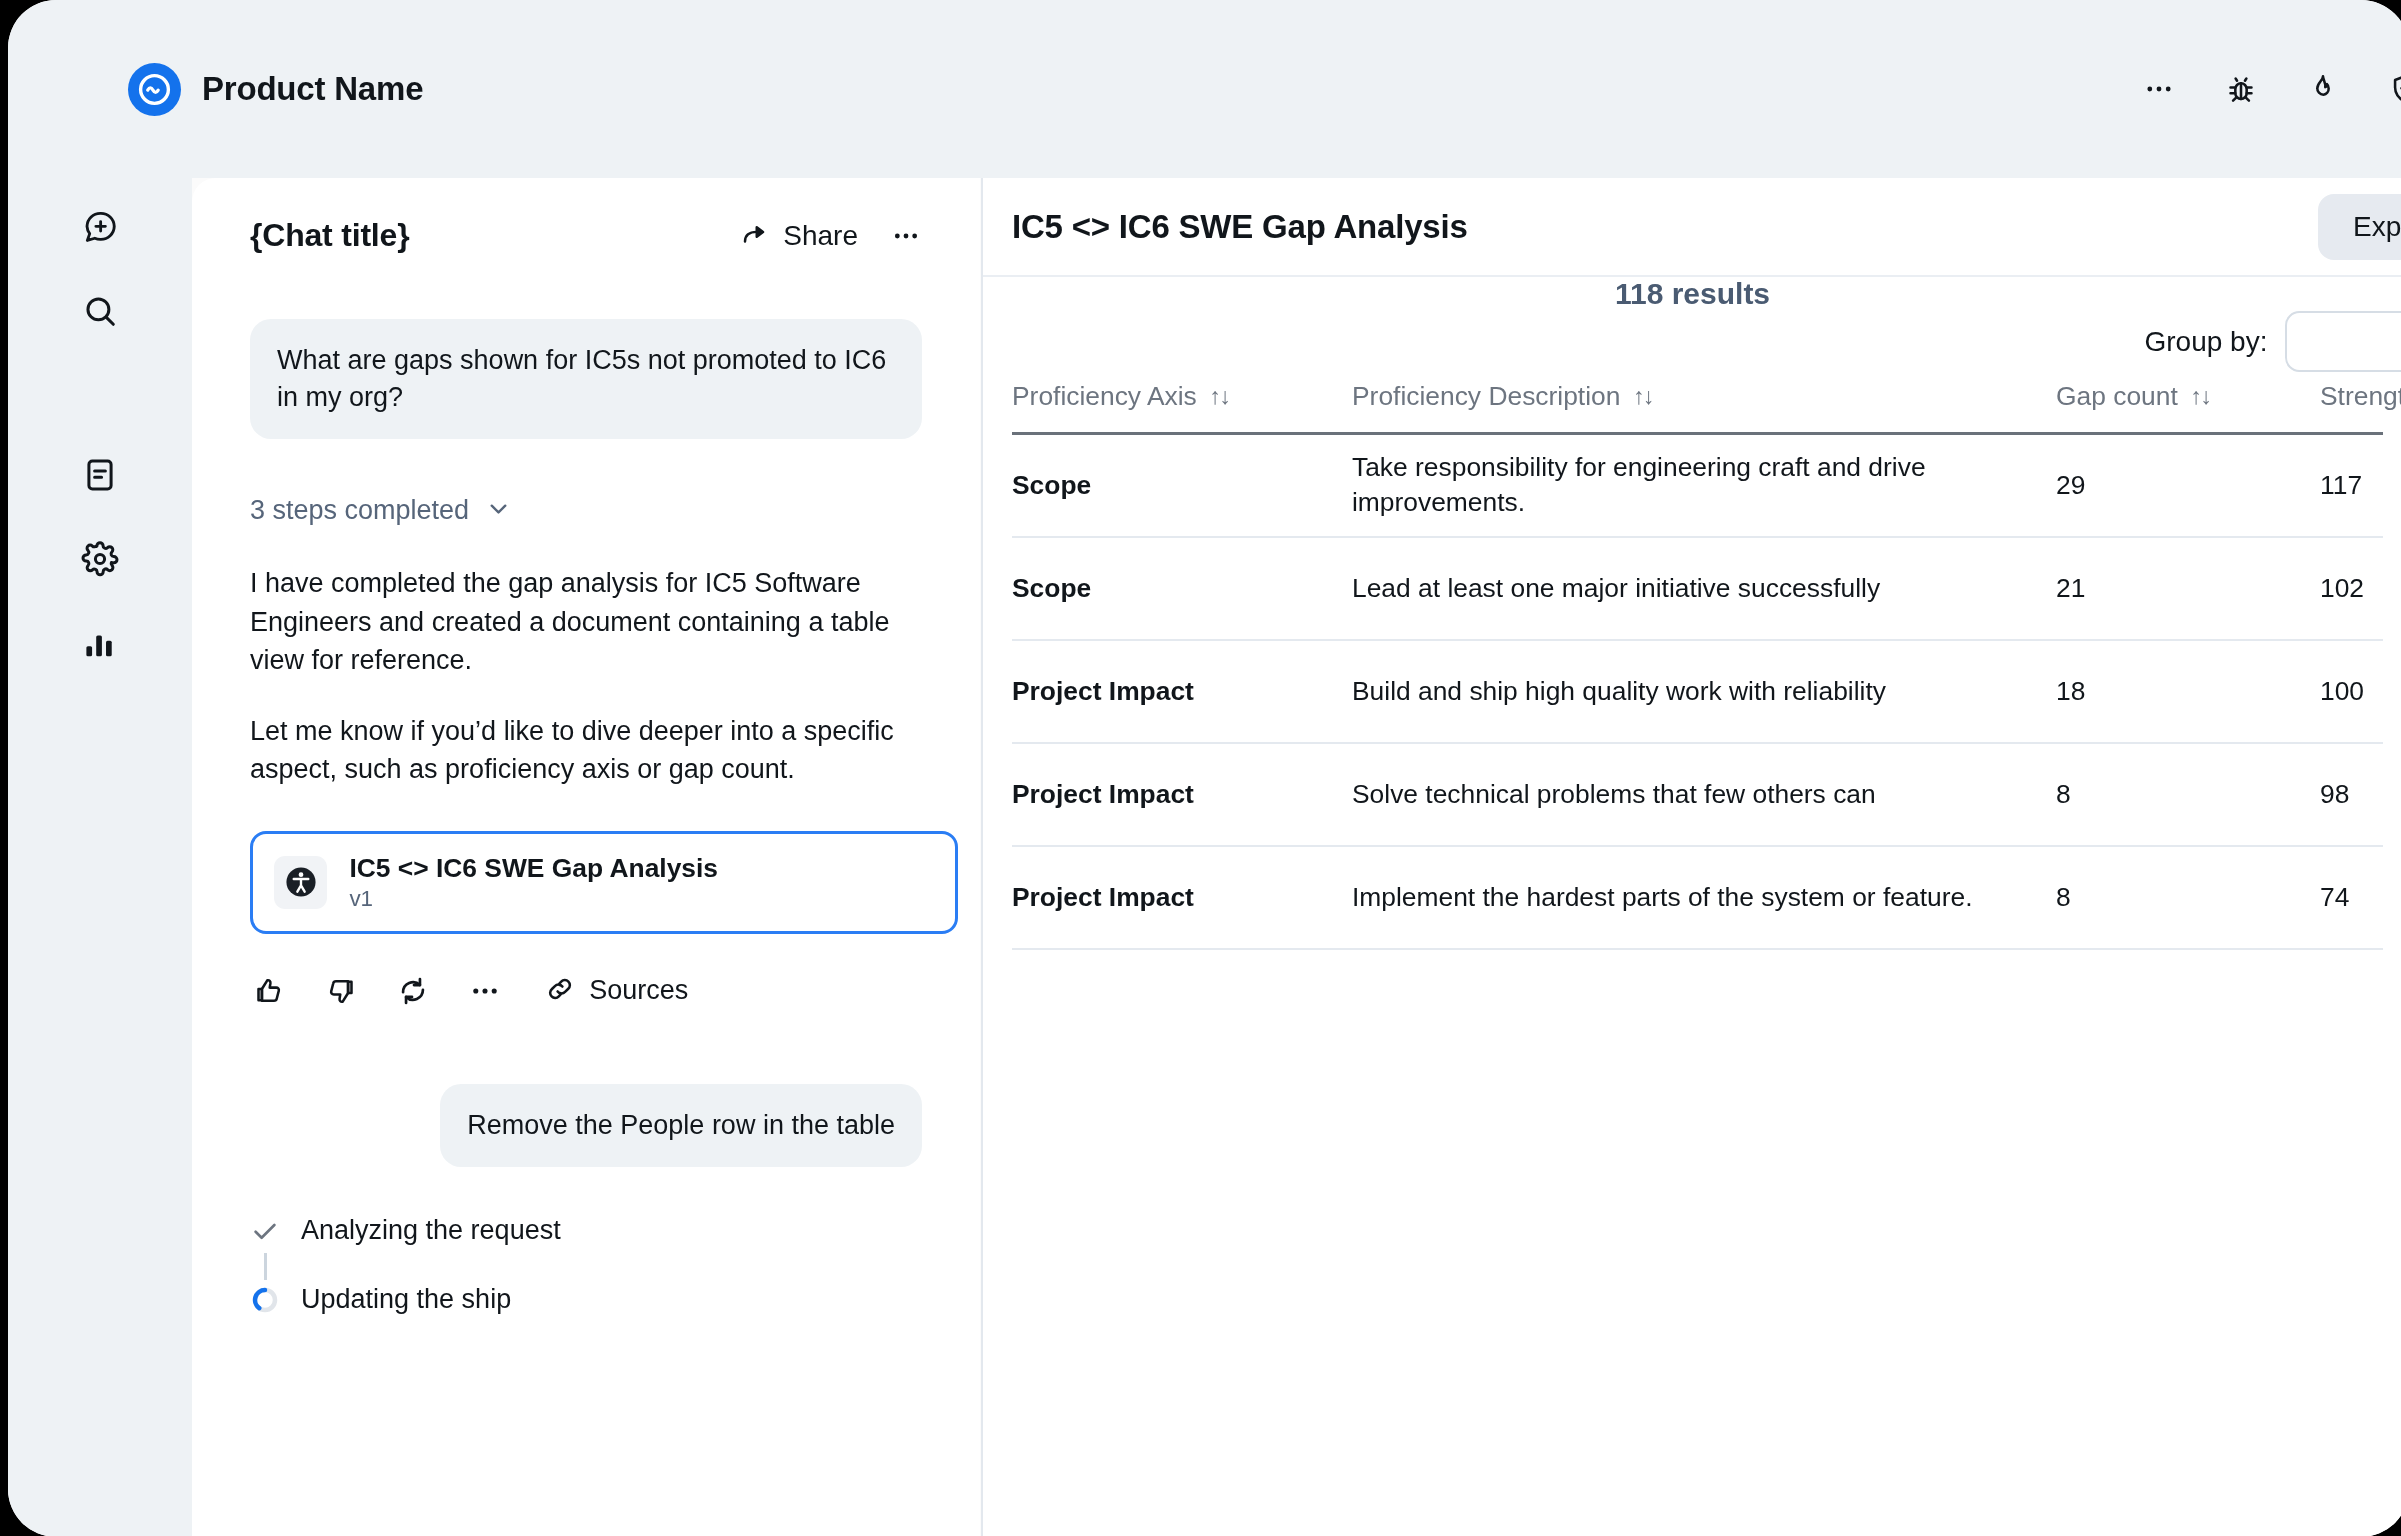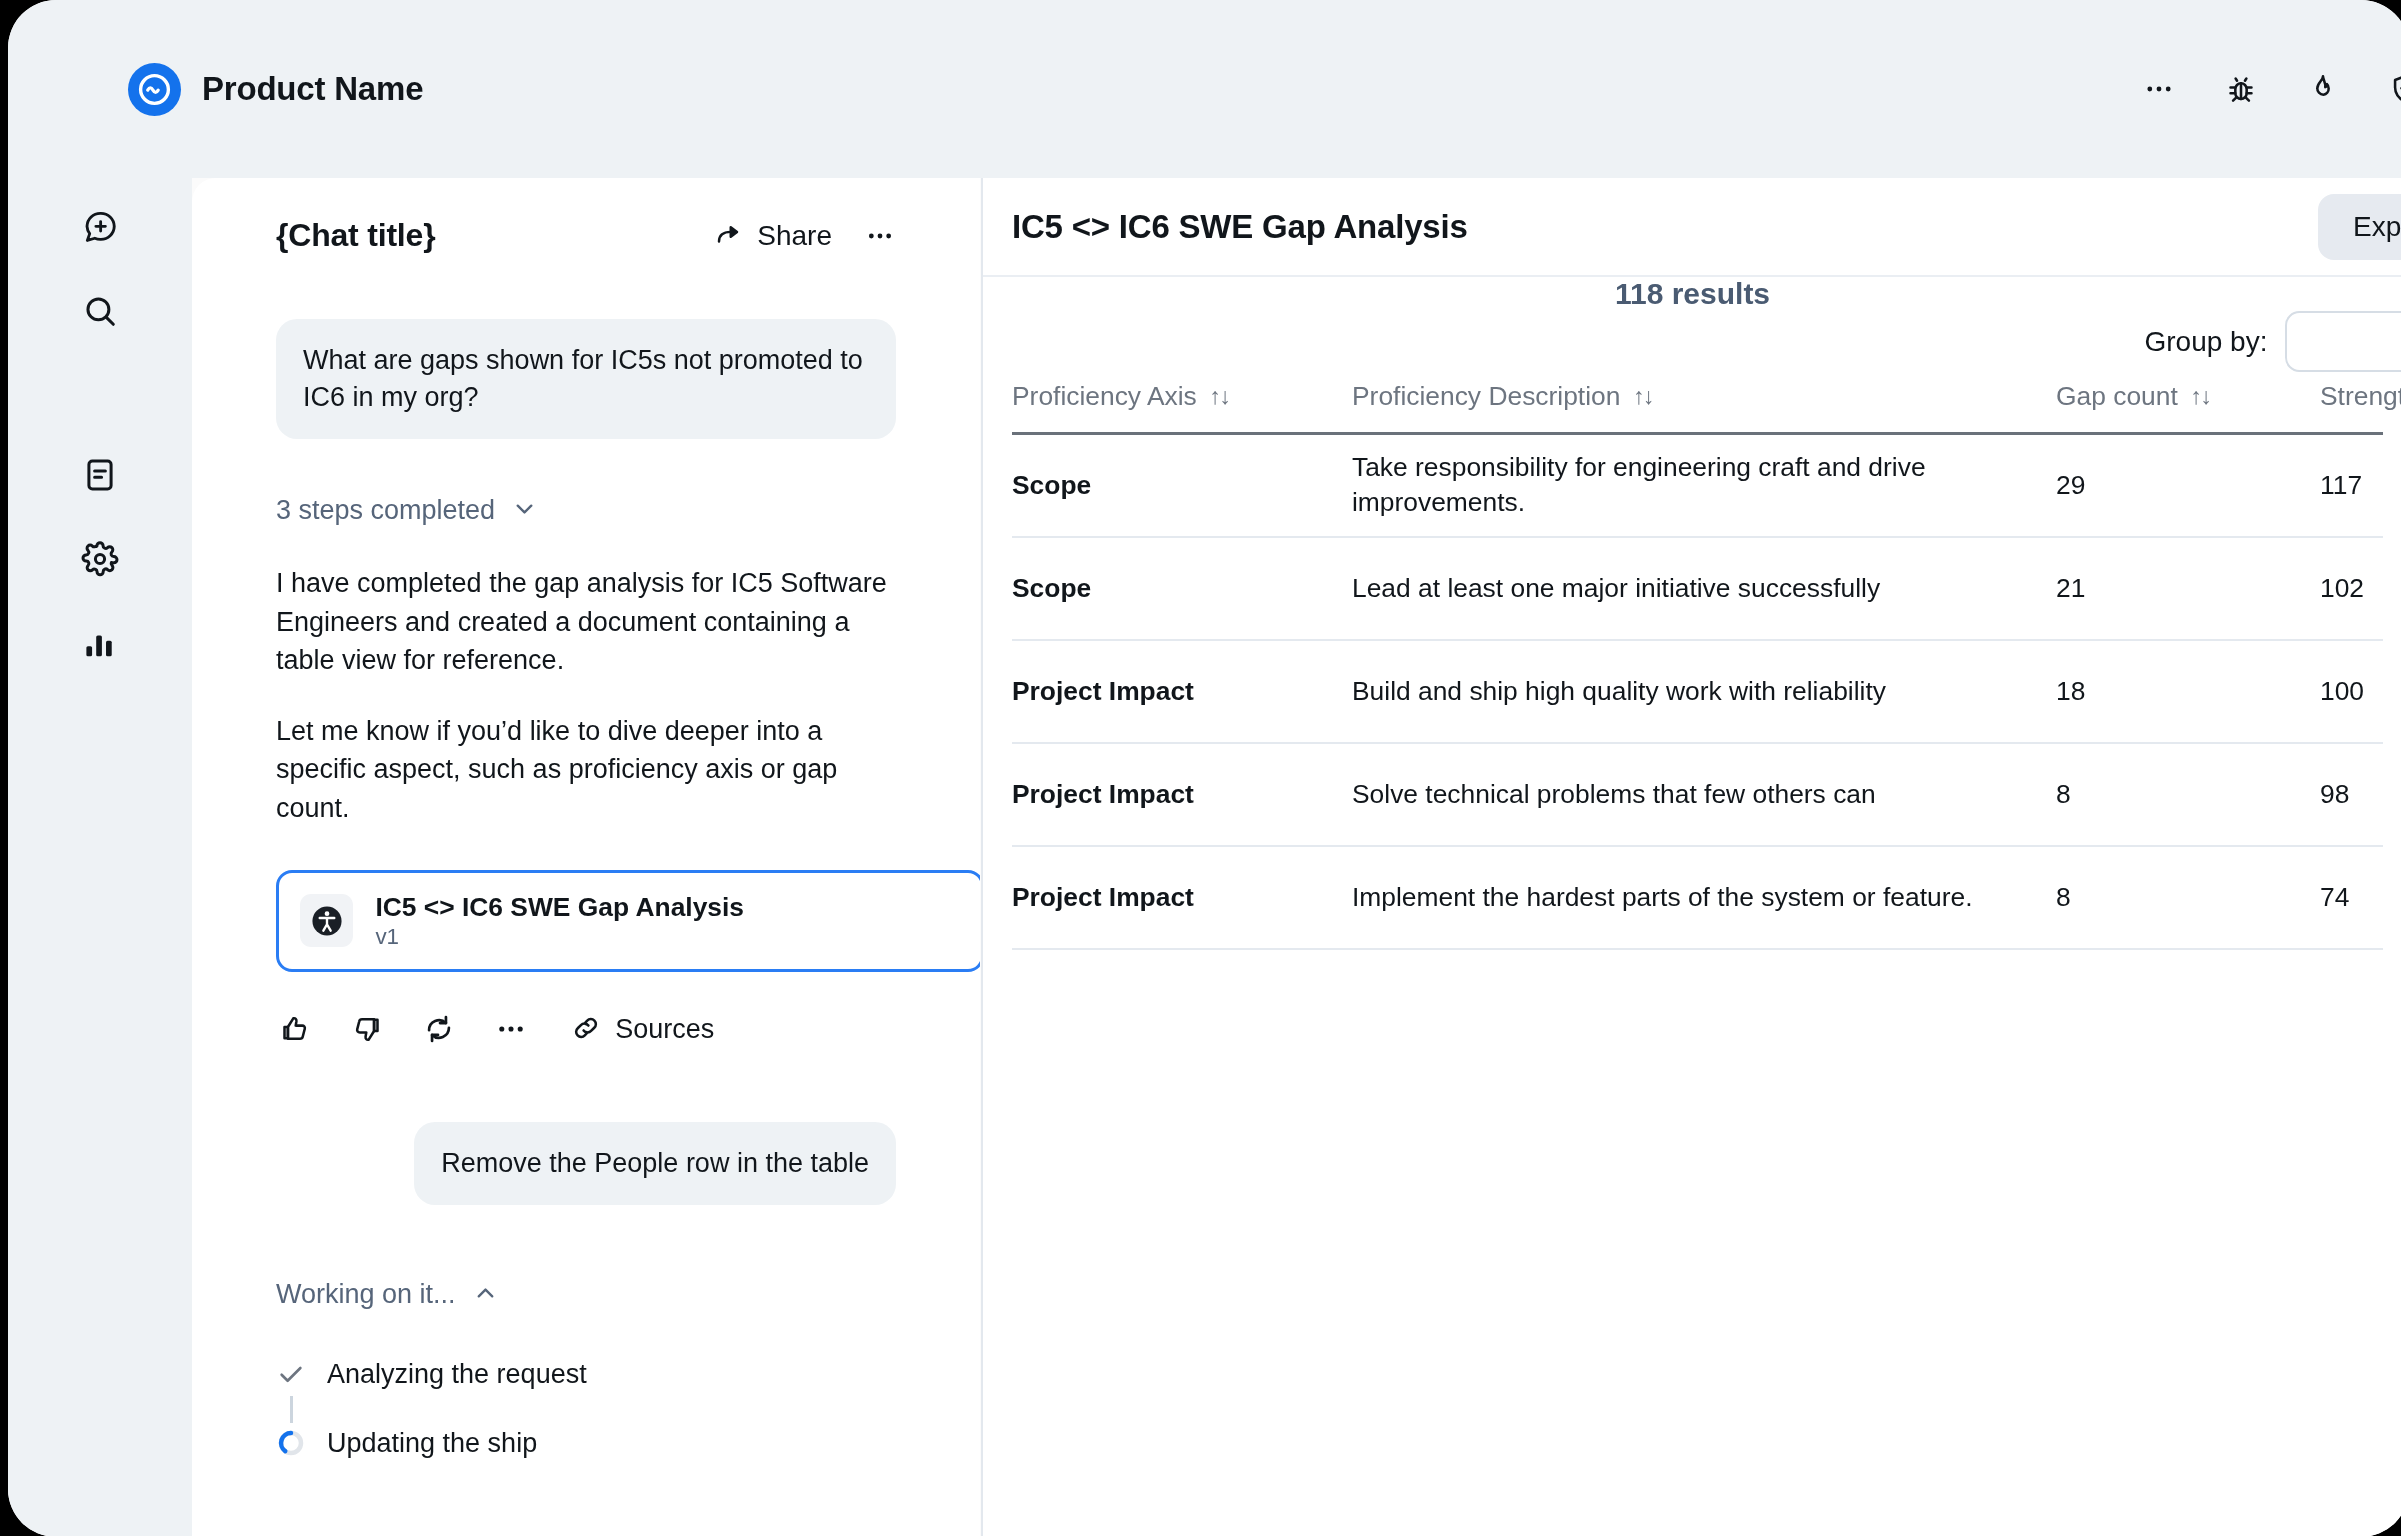--- a/index.html
+++ b/index.html
@@ -49,21 +49,21 @@
   .rail-ico { width: 46px; height: 46px; display: flex; align-items: center; justify-content: center; cursor: pointer; }
   .rail-ico svg { width: 38px; height: 38px; }
   .rail-gap { height: 42px; }
 
   
   #chat-panel {
     position: absolute; left: 184px; top: 178px;
     width: 788px; height: 1359px;
     background: #fff;
     border-top-left-radius: 24px;
-    padding: 0 84px;
+    padding: 0 58px;
     overflow: hidden;
   }
   #chat-header {
     display: flex; align-items: center;
     height: 98px; padding-top: 17.6px;
   }
   #chat-title { font-size: 32px; font-weight: 700; color: #11161b; letter-spacing: -0.2px; }
   #chat-header-right { margin-left: auto; display: flex; align-items: center; gap: 32px; }
   #share-btn { display: flex; align-items: center; gap: 13.6px; cursor: pointer; }
   #share-btn svg { width: 30px; height: 30px; }
@@ -346,28 +346,20 @@
           </svg>
         </span>
         <span id="sources-label">Sources</span>
       </span>
     </div>
 
     <div id="user-msg-2-row">
       <div class="user-bubble">Remove the People row in the table</div>
     </div>
 
-    <div id="working-row">
-      <span id="working-label">Working on it...</span>
-      <span>
-        <svg class="chev" viewBox="0 0 24 24" fill="none" stroke="#56657a" stroke-width="2.1" stroke-linecap="round" stroke-linejoin="round">
-            <path d="M6 14.5l6-6 6 6"></path>
-          </svg>
-      </span>
-    </div>
 
     <div id="progress-list">
       <div id="prog-connector"></div>
       <div class="prog-item">
         <span class="prog-glyph">
           <svg viewBox="0 0 24 24" fill="none" stroke="#6d7580" stroke-width="2.1" stroke-linecap="round" stroke-linejoin="round">
               <path d="M4.5 12.6l4.8 4.8L19.5 7.2"></path>
             </svg>
         </span>
         <span class="prog-label">Analyzing the request</span>

